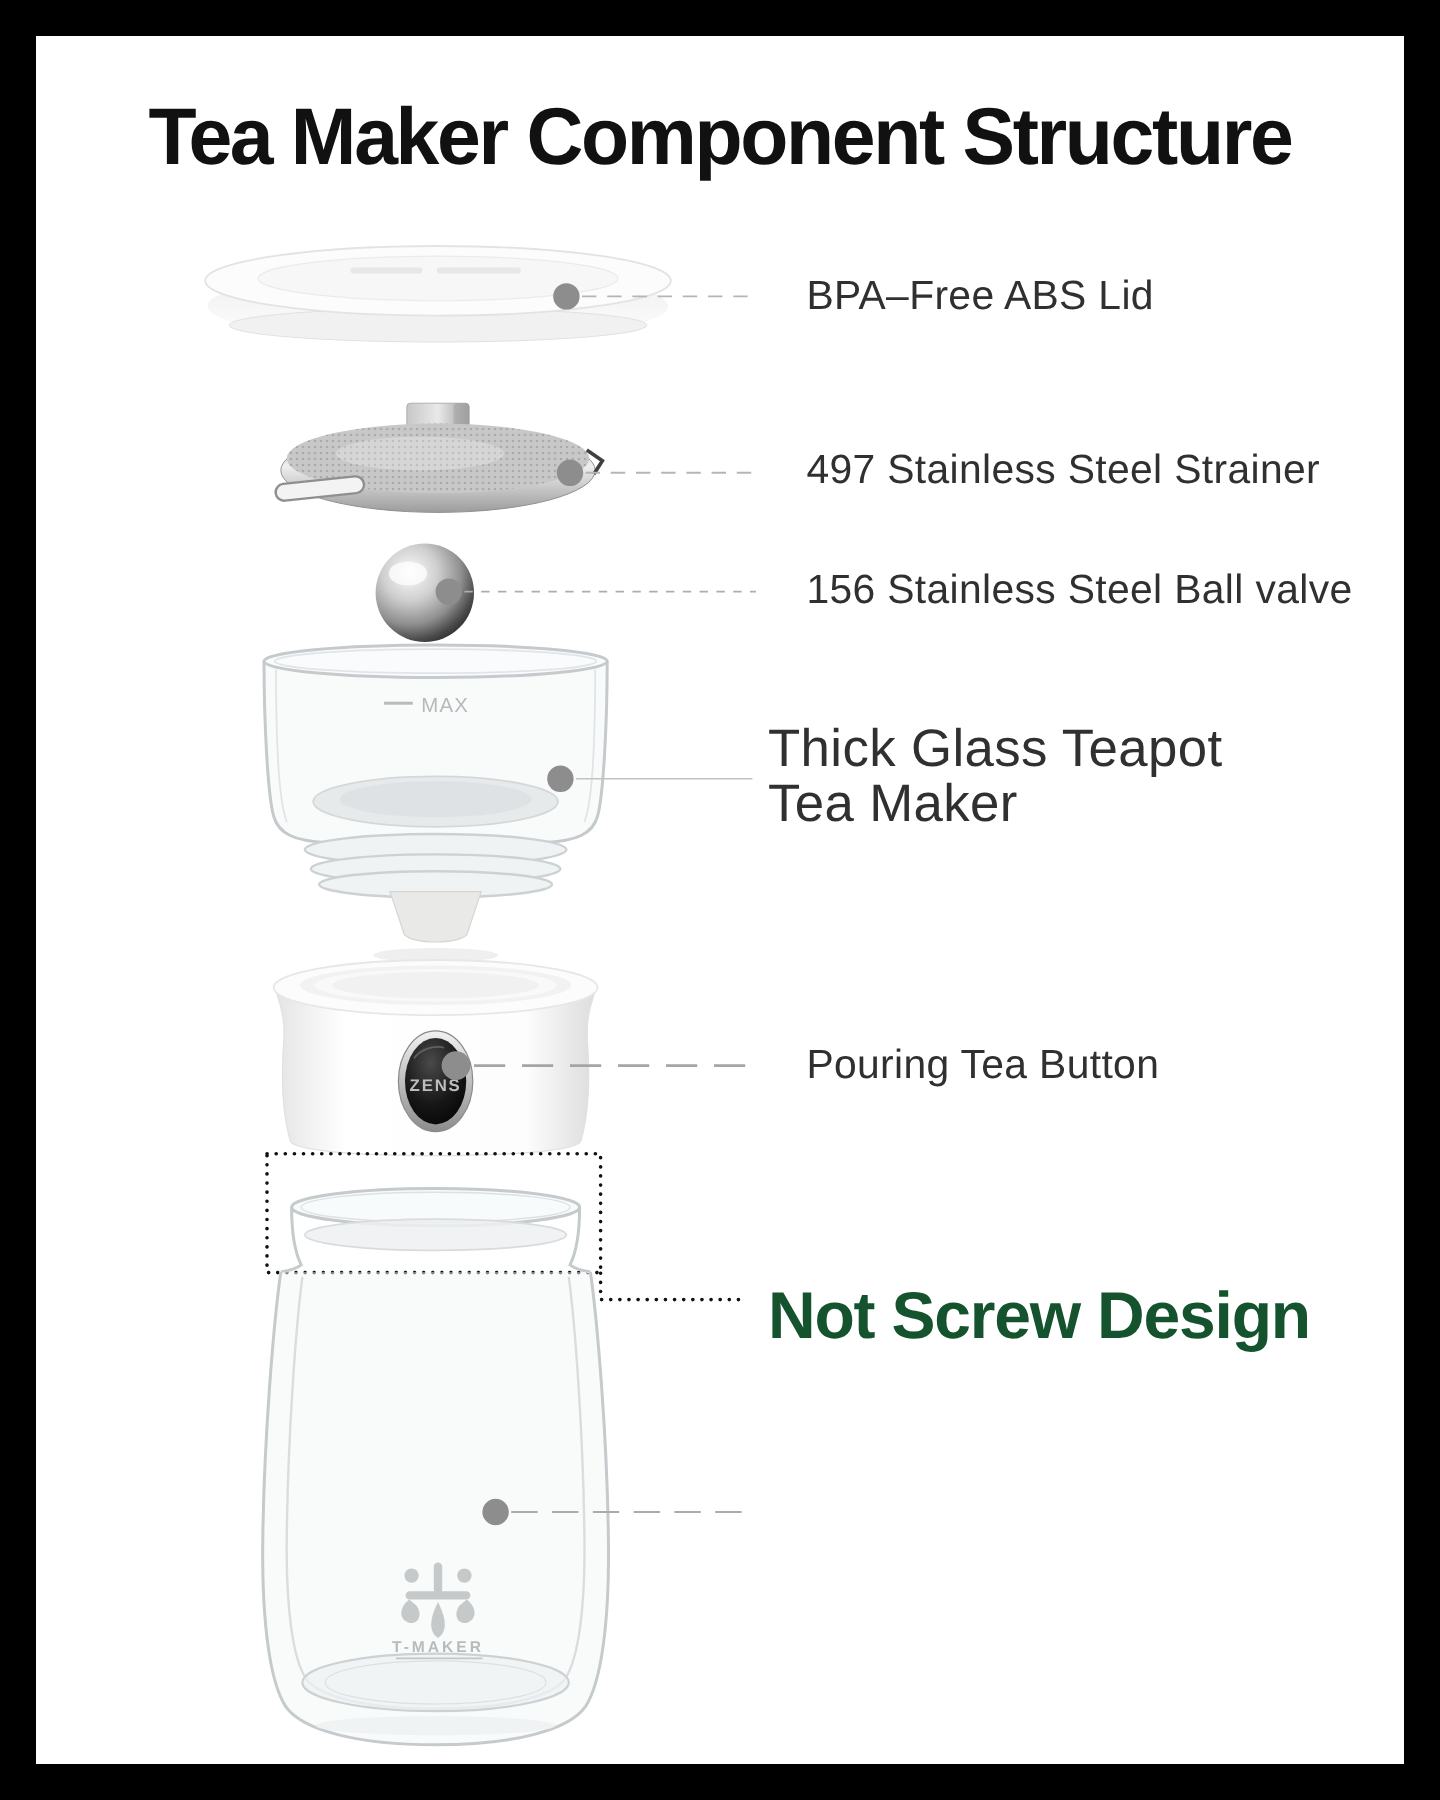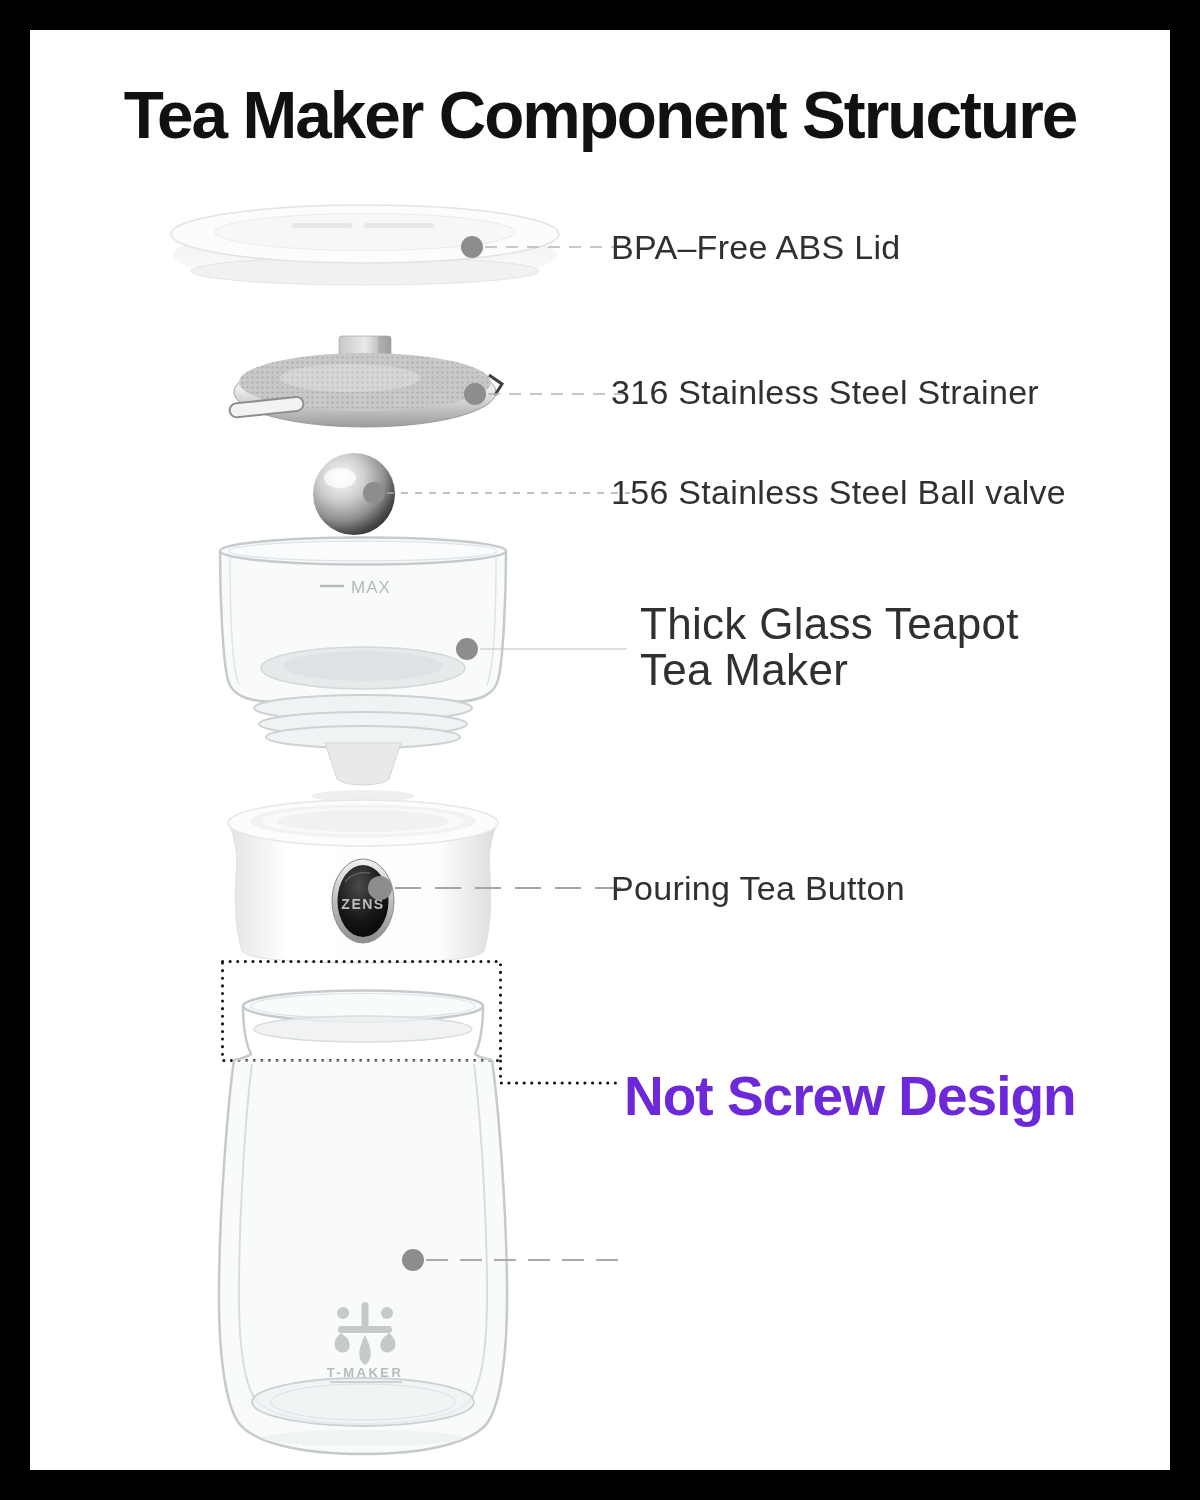--- a/index.html
+++ b/index.html
@@ -14,35 +14,35 @@
   }
   .title{
     position:absolute;left:0;top:46px;width:100%;
     text-align:center;
     font-size:67px;font-weight:bold;letter-spacing:-2px;
     color:#111;
     transform:scaleX(0.98);
   }
   .diagram-svg{position:absolute;left:0;top:0;}
   .callout{
-    position:absolute;left:581px;
+    position:absolute;left:642px;
     transform:translateY(-50%);
     font-size:34px;font-weight:400;color:#303030;
     letter-spacing:0.3px;white-space:nowrap;
   }
   .callout-block{
     position:absolute;left:610px;top:571px;
     font-size:44px;font-weight:400;color:#303030;
     letter-spacing:0.3px;line-height:46px;white-space:nowrap;
   }
   .highlight-label{
-    position:absolute;left:594px;top:1066px;
+    position:absolute;left:610px;top:1066px;
     transform:translateY(-50%);
     font-size:55px;font-weight:bold;letter-spacing:-1px;
-    color:#6d28d9;white-space:nowrap;
+    color:#14532d;white-space:nowrap;
   }
 </style>
 </head>
 <body>
 
 <div class="page">
 
   <div class="title">Tea Maker Component Structure</div>
 
   <svg class="diagram-svg" width="1140" height="1440" viewBox="0 0 1140 1440">
@@ -193,21 +193,21 @@
       <line x1="455" y1="217" x2="597" y2="217" stroke="#b5b5b5" stroke-width="1.6" stroke-dasharray="12 9"></line>
       <line x1="458" y1="364" x2="597" y2="364" stroke="#b5b5b5" stroke-width="1.6" stroke-dasharray="12 9"></line>
       <line x1="357" y1="463" x2="600" y2="463" stroke="#adadad" stroke-width="1.3" stroke-dasharray="7 7"></line>
       <line x1="450" y1="619" x2="597" y2="619" stroke="#c2c2c2" stroke-width="1.2"></line>
       <line x1="365" y1="858" x2="597" y2="858" stroke="#a5a5a5" stroke-width="2.2" stroke-dasharray="26 14"></line>
       <line x1="396" y1="1230" x2="597" y2="1230" stroke="#ababab" stroke-width="1.8" stroke-dasharray="22 12"></line>
     </g>
   </svg>
 
   <div class="callout" style="top:217px">BPA–Free ABS Lid</div>
-  <div class="callout" style="top:362px">316 Stainless Steel Strainer</div>
+  <div class="callout" style="top:362px">497 Stainless Steel Strainer</div>
   <div class="callout" style="top:462px">156 Stainless Steel Ball valve</div>
 
   <div class="callout-block">
     <div>Thick Glass Teapot</div>
     <div>Tea Maker</div>
   </div>
 
   <div class="callout" style="top:858px">Pouring Tea Button</div>
 
   <div class="highlight-label">Not Screw Design</div>

